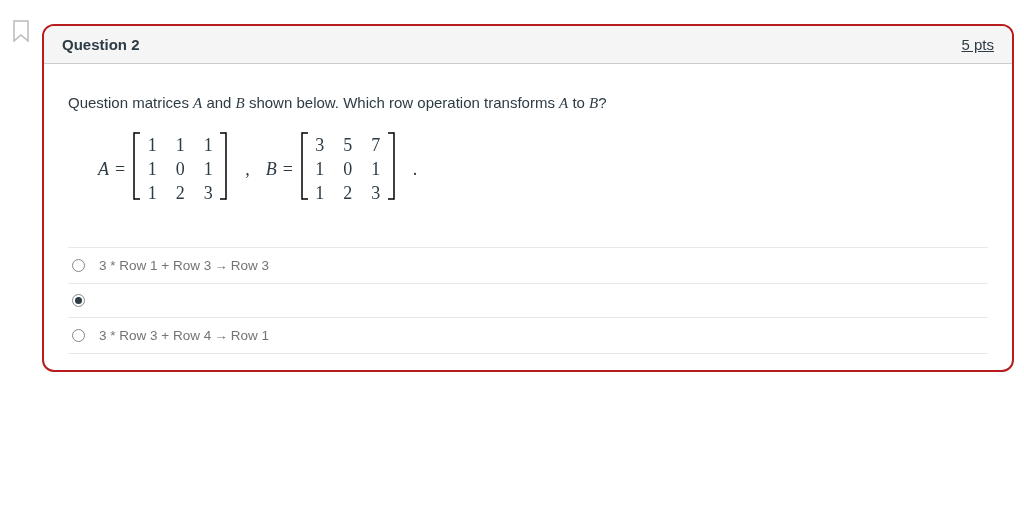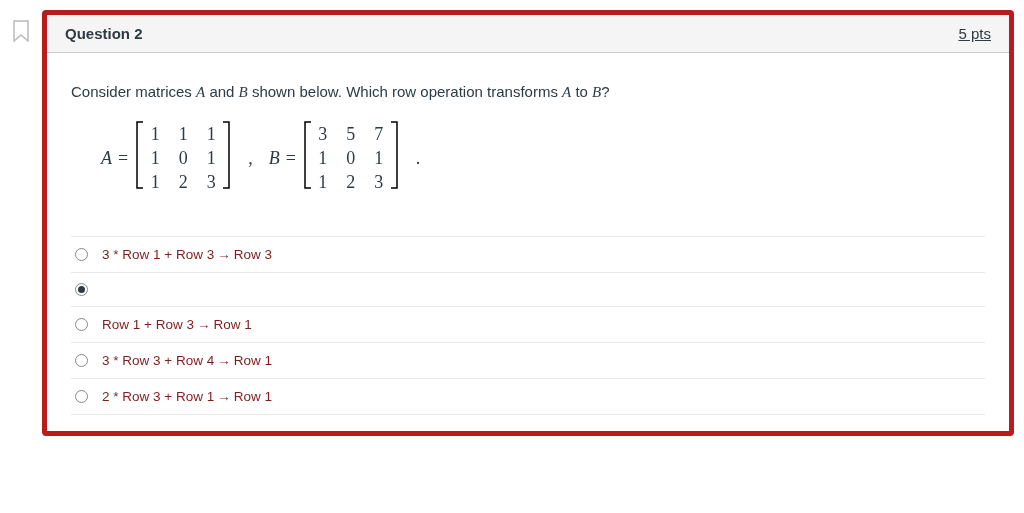--- a/index.html
+++ b/index.html
@@ -22,23 +22,24 @@
   }
   .bookmark-icon {
     width: 18px;
     height: 22px;
     stroke: #bbb;
     stroke-width: 1.5;
     fill: none;
   }
   .question-box {
     flex: 1;
-    border: 5px solid #b91c1c;
-    border-radius: 4px;
+    border: 2px solid #b91c1c;
+    border-radius: 12px;
     overflow: hidden;
+    margin-top: 14px;
   }
   .q-header {
     display: flex;
     justify-content: space-between;
     align-items: center;
     background: #f5f5f5;
     padding: 10px 18px;
     border-bottom: 1px solid #c7cdd1;
     font-size: 15px;
   }
@@ -77,21 +78,21 @@
   }
   .mgrid span { text-align: center; min-width: 10px; }
   .sep { padding: 0 10px; }
   .answers { margin-top: 40px; }
   .answer {
     display: flex;
     align-items: center;
     border-top: 1px solid #e8e8e8;
     padding: 10px 4px;
     font-size: 13.5px;
-    color: #7f1d1d;
+    color: #737373;
   }
   .answer:last-child { border-bottom: 1px solid #e8e8e8; }
   .radio {
     width: 13px;
     height: 13px;
     border: 1px solid #888;
     border-radius: 50%;
     margin-right: 14px;
     flex: 0 0 13px;
     display: flex;
@@ -119,21 +120,21 @@
 <div class="question-box">
 
   <div class="q-header">
     <span class="q-title">Question 2</span>
     <span class="q-pts">5 pts</span>
   </div>
 
   <div class="q-body">
 
     <div class="stem">
-      <span>Consider matrices </span><span class="mi">A</span><span> and </span><span class="mi">B</span><span> shown below.  Which row operation transforms </span><span class="mi">A</span><span> to </span><span class="mi">B</span><span>?</span>
+      <span>Question matrices </span><span class="mi">A</span><span> and </span><span class="mi">B</span><span> shown below.  Which row operation transforms </span><span class="mi">A</span><span> to </span><span class="mi">B</span><span>?</span>
     </div>
 
     <div class="equation-row">
       <span class="eq-label">A</span>
       <span>=</span>
       <div class="matrix">
         <svg class="bracket-svg" width="8" height="68" viewBox="0 0 8 68" preserveAspectRatio="none">
             <path d="M7 1 H1 V67 H7" stroke="#000" stroke-width="1.5" fill="none"></path>
           </svg>
         <div class="mgrid">
@@ -179,26 +180,18 @@
     <div class="answers">
       <div class="answer">
         <span class="radio"></span>
         <span><span>3 * Row 1 + Row 3</span><span class="arrow">→</span><span>Row 3</span></span>
       </div>
       <div class="answer">
         <span class="radio checked"></span>
       </div>
       <div class="answer">
         <span class="radio"></span>
-        <span><span>Row 1 + Row 3</span><span class="arrow">→</span><span>Row 1</span></span>
-      </div>
-      <div class="answer">
-        <span class="radio"></span>
         <span><span>3 * Row 3 + Row 4</span><span class="arrow">→</span><span>Row 1</span></span>
-      </div>
-      <div class="answer">
-        <span class="radio"></span>
-        <span><span>2 * Row 3 + Row 1</span><span class="arrow">→</span><span>Row 1</span></span>
       </div>
     </div>
 
   </div>
 </div>
 
 </body></html>

